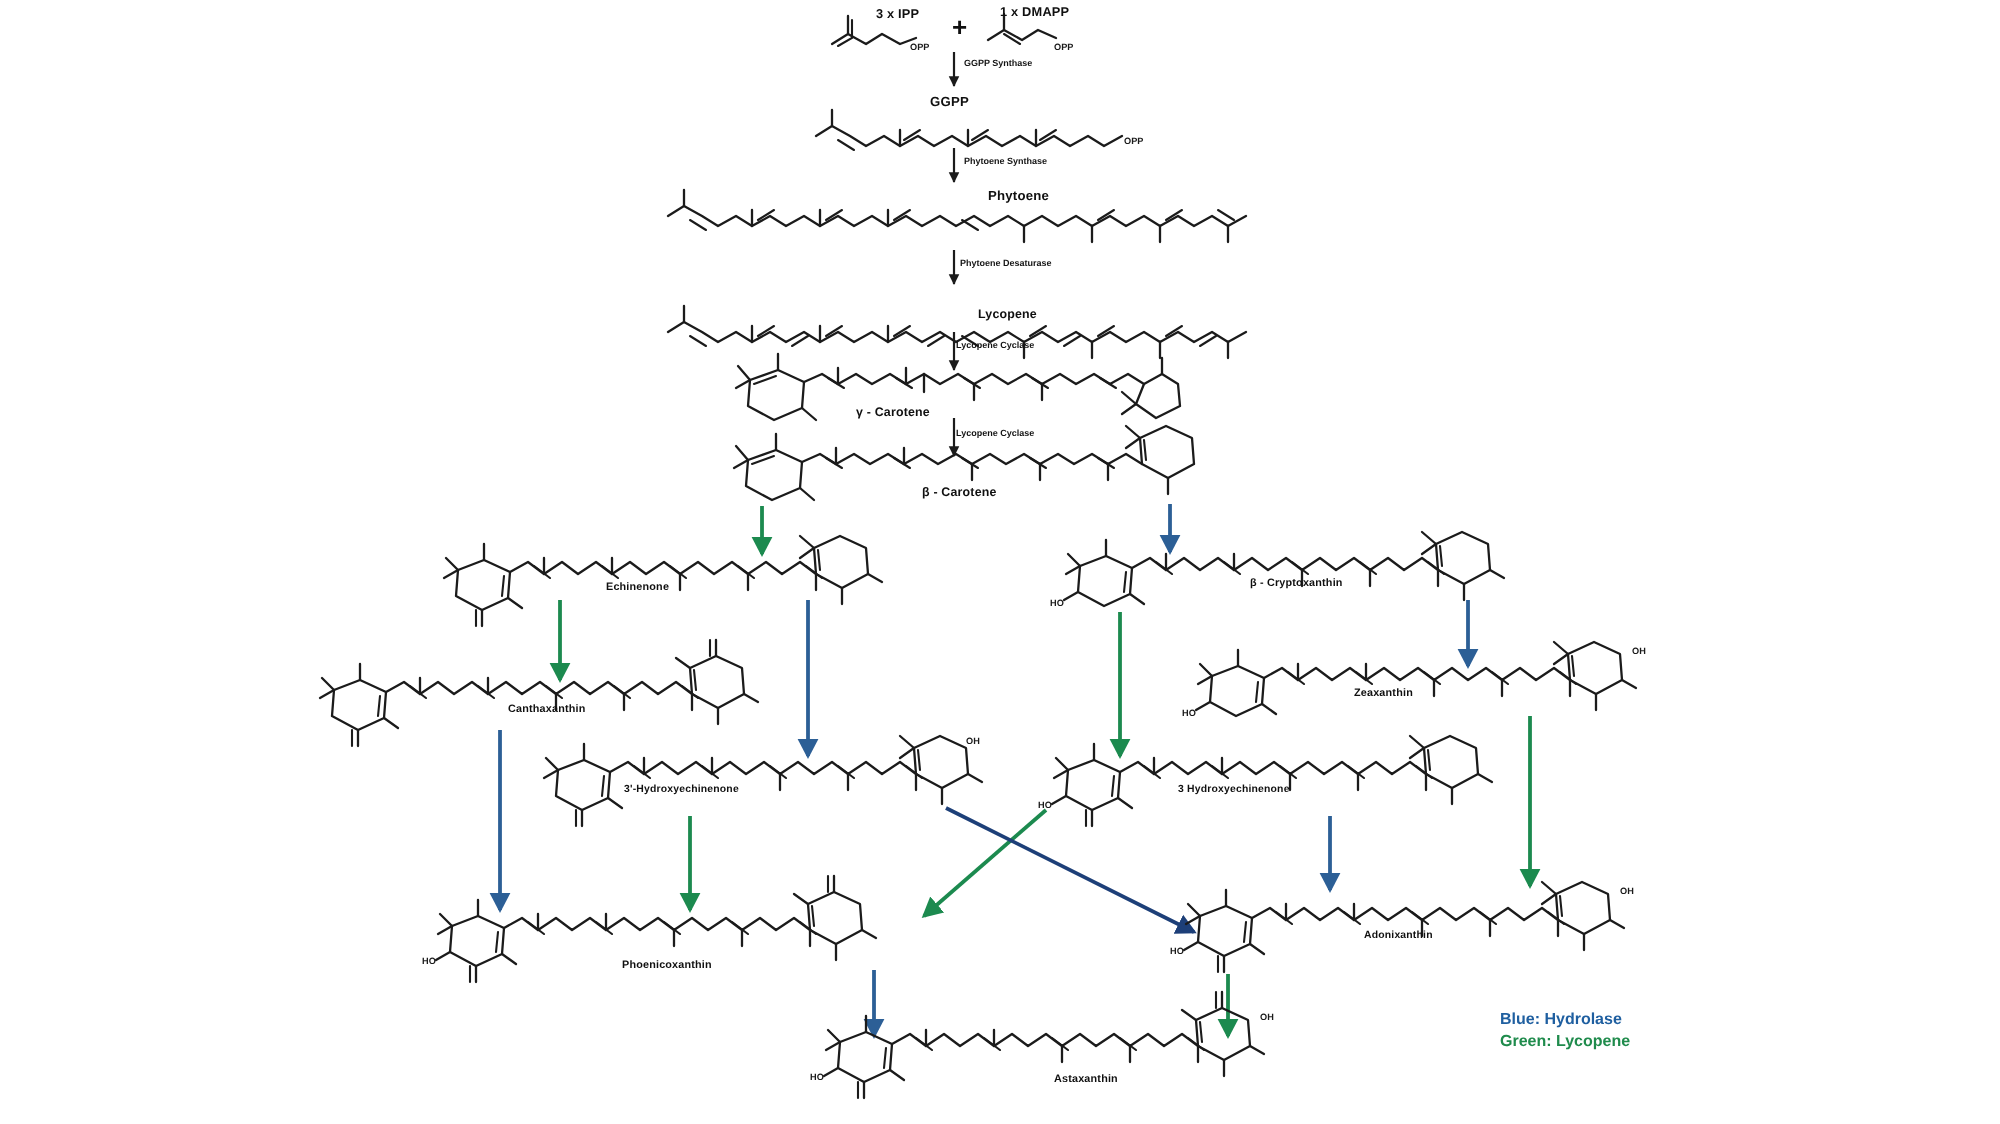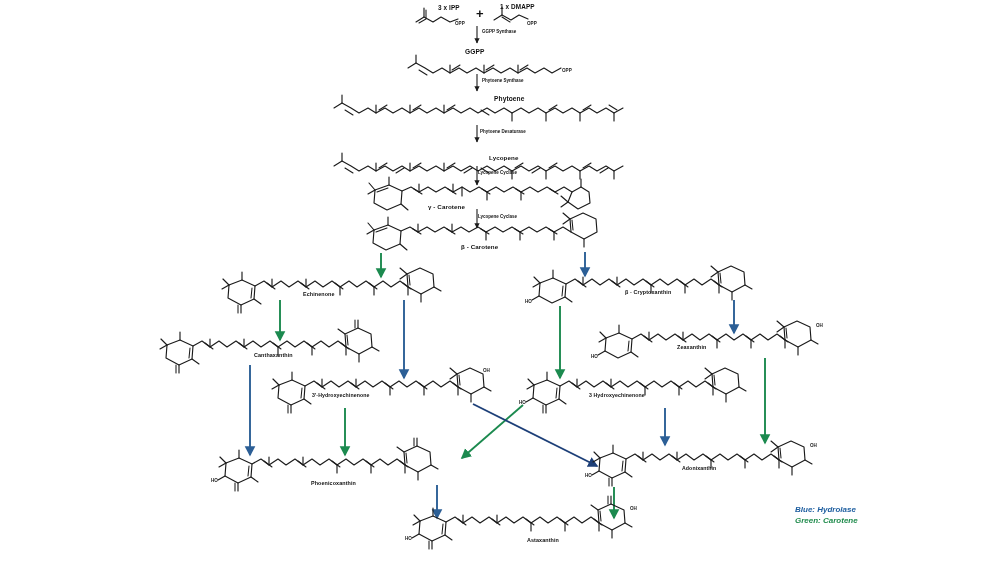--- a/index.html
+++ b/index.html
@@ -530,18 +530,18 @@
   <div class="cmp-label" style="left:677px;top:345px;font-size:5.4px;">Zeaxanthin</div>
 
   <div class="cmp-label" style="left:312px;top:393px;font-size:5.2px;">3'-Hydroxyechinenone</div>
   <div class="cmp-label" style="left:589px;top:393px;font-size:5.2px;">3 Hydroxyechinenone</div>
 
   <div class="cmp-label" style="left:311px;top:481px;font-size:5.4px;">Phoenicoxanthin</div>
   <div class="cmp-label" style="left:682px;top:466px;font-size:5.2px;">Adonixanthin</div>
 
   <div class="cmp-label" style="left:527px;top:538px;font-size:5.4px;">Astaxanthin</div>
 
-  <div class="legend" style="left:795px;top:505px;font-size:8px;font-style:italic;">
+  <div class="legend" style="left:750px;top:505px;font-size:8px;">
     <div class="lg-blue">Blue: Hydrolase</div>
-    <div class="lg-green">Green: Carotene</div>
+    <div class="lg-green">Green: Lycopene</div>
   </div>
 
 </div>
 
 </body></html>

